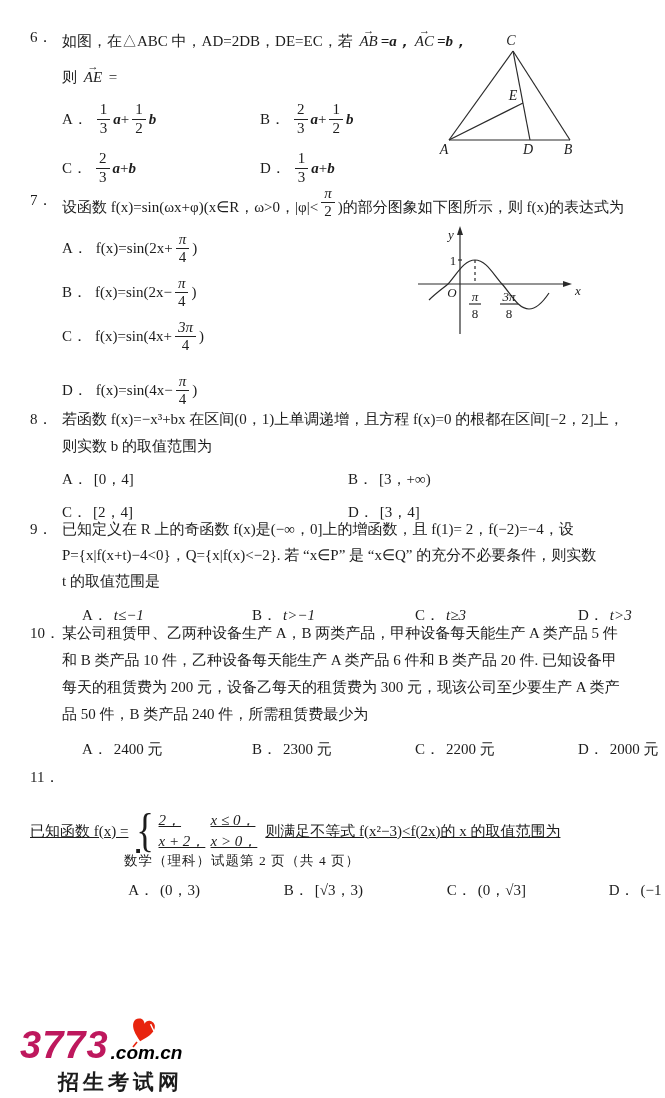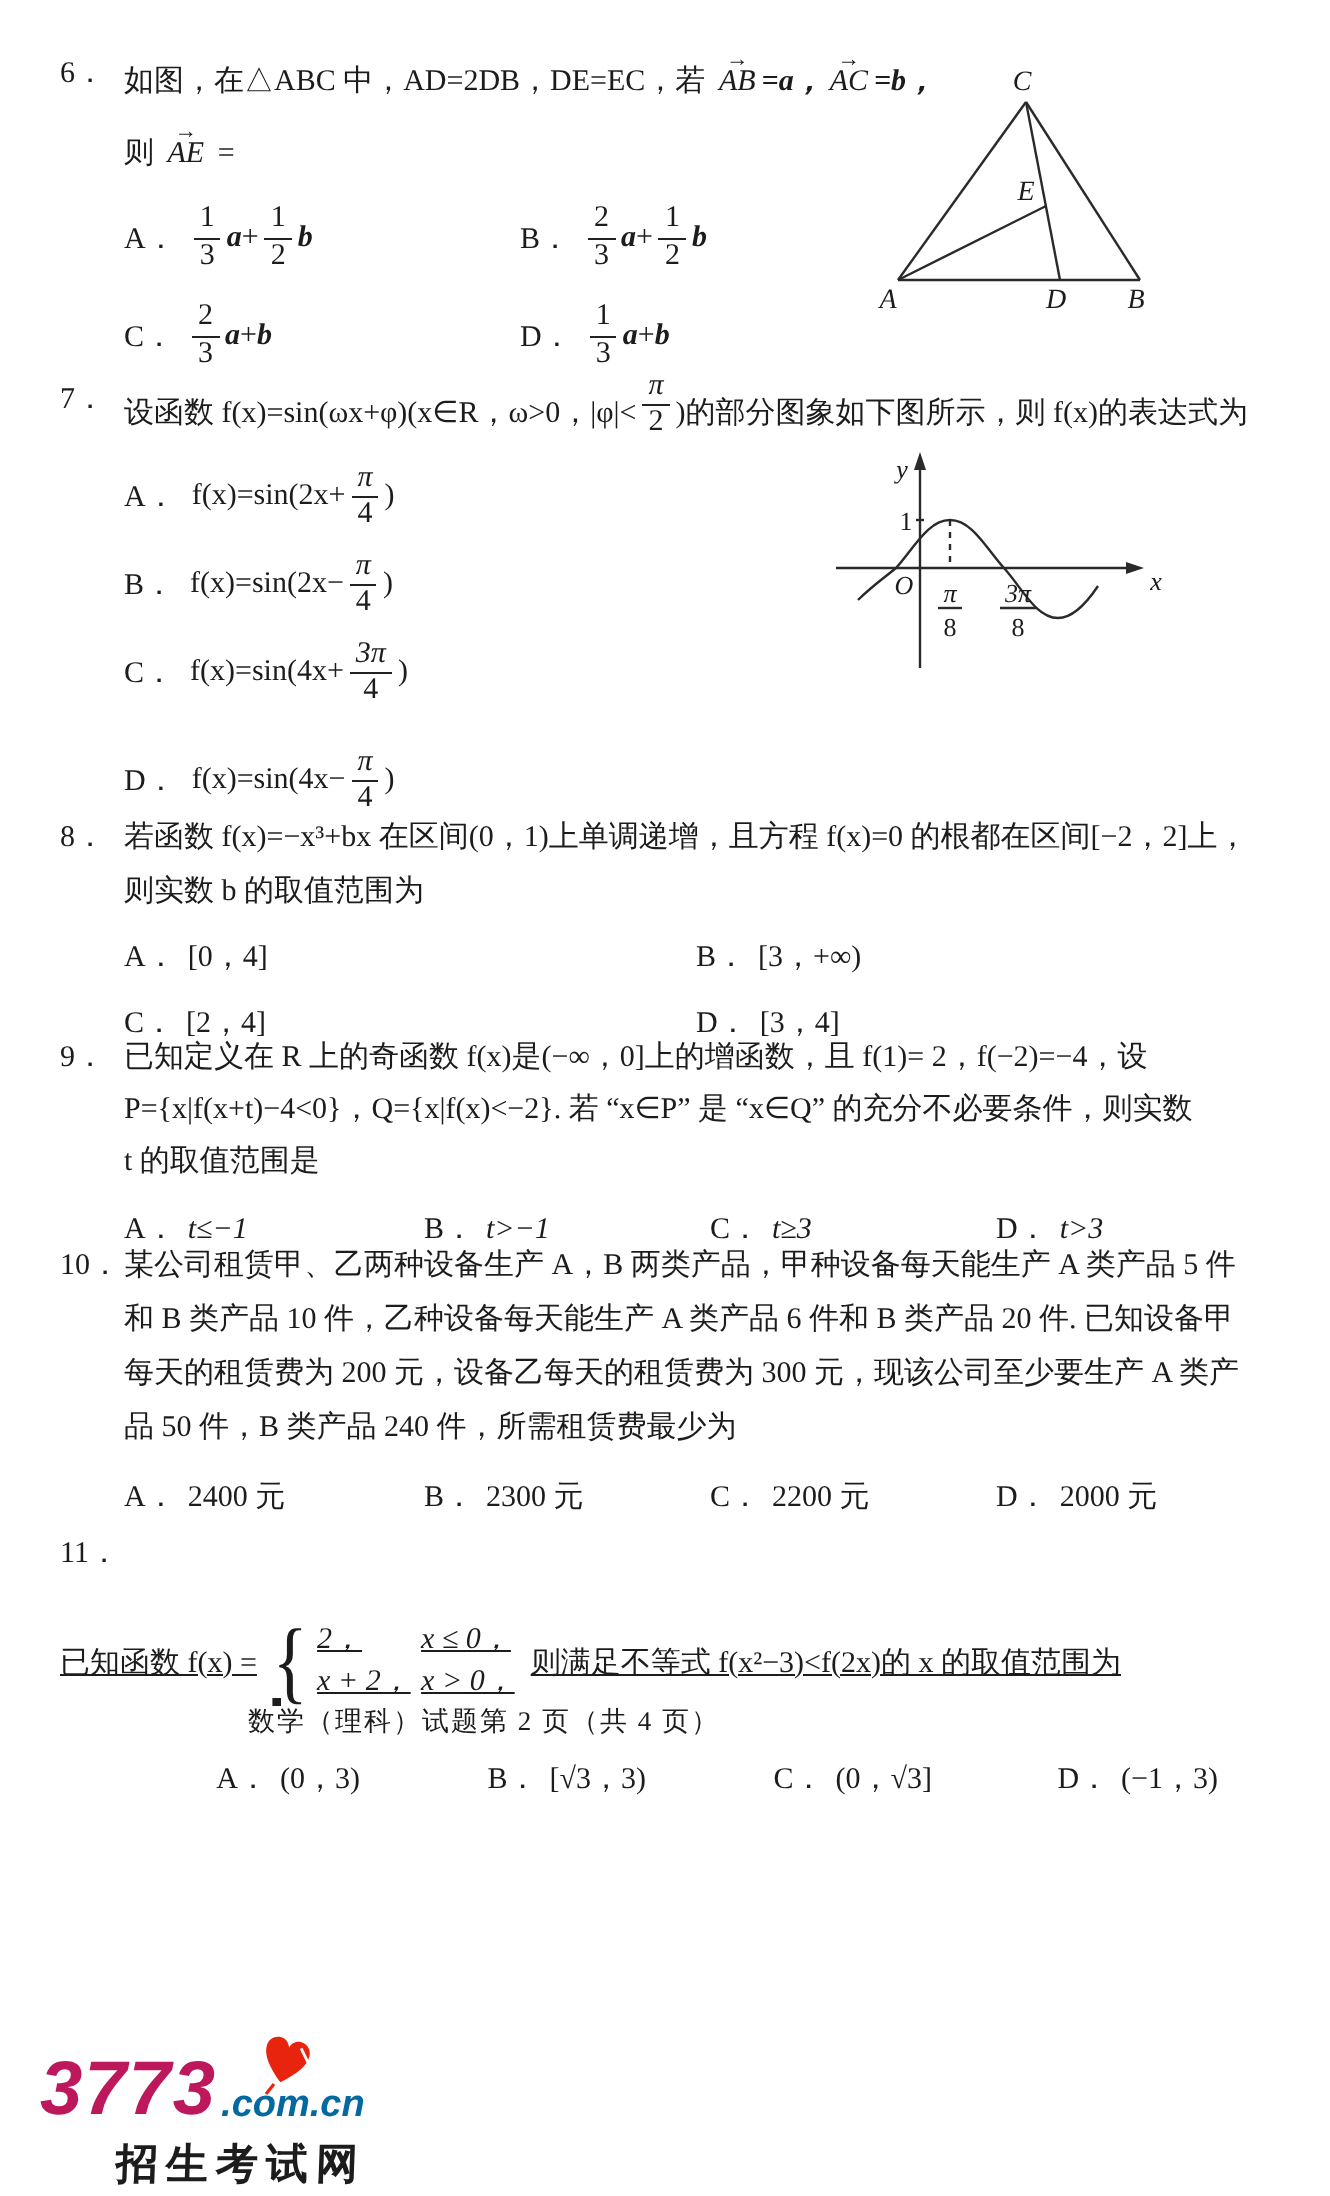--- a/index.html
+++ b/index.html
@@ -27,21 +27,21 @@
   .optrow6{display:flex;margin-top:9px;height:40px;align-items:center;}
   .opt6{width:226px;display:flex;align-items:center;}
   .opt6 .lab{margin-right:6px;}
   
   .q7opt{display:flex;align-items:center;height:43px;margin-top:1px;}
   .q7opt .lab{margin-right:8px;}
   
   .optrow2{display:flex;margin-top:5px;line-height:28px;}
   .optrow2 .opt{width:286px;}
   .optrow4{display:flex;margin-top:7px;line-height:28px;}
-  .optrow4 .opt{width:143px;}
+  .optrow4 .opt{width:143px;margin-left:20px;}
   .optrow4 .opt:first-child{width:150px;}
   .opt .lab{margin-right:6px;}
   
   .fig{position:absolute;}
   .fig svg text{font-family:"Liberation Serif",serif;}
   
   .pw{display:flex;align-items:center;}
   .pw-brace{font-size:46px;font-weight:400;line-height:1;margin:0 2px 0 6px;
     font-family:"Liberation Serif",serif;transform:scaleX(0.8);}
   .pw-cases{display:inline-block;vertical-align:middle;}
@@ -301,21 +301,21 @@
         <div class="opt"><span class="lab">D．</span><span class="mexpr">(−1，3)</span></div>
       </div>
     </div>
   </section>
 
   <div class="footer">数学（理科）试题第 2 页（共 4 页）</div>
 
   <div class="logo">
     <div class="logo-line1">
       <span class="logo-brand" style="color:#be185d;">3773</span>
-      <span class="logo-domain" style="color:#0369a1;">.com.cn</span>
+      <span class="logo-domain" style="color:#000000;">.com.cn</span>
       <svg class="logo-heart" width="34" height="34" viewBox="0 0 34 34">
         <g transform="rotate(14 17 14)">
           <path d="M15 26 C8 20 4 15 4 10 C4 6 7 4 10 4 C12.5 4 14.3 5.8 15 8 C15.7 5.8 17.5 4 20 4 C23 4 26 6 26 10 C26 15 22 20 15 26 Z" fill="#e8240e"></path>
           <line x1="21" y1="7" x2="26" y2="13" stroke="#ffffff" stroke-width="1.4"></line>
         </g>
         <line x1="9" y1="26" x2="5" y2="31" stroke="#e8240e" stroke-width="1.6"></line>
       </svg>
     </div>
     <div class="logo-tagline">招生考试网</div>
   </div>

